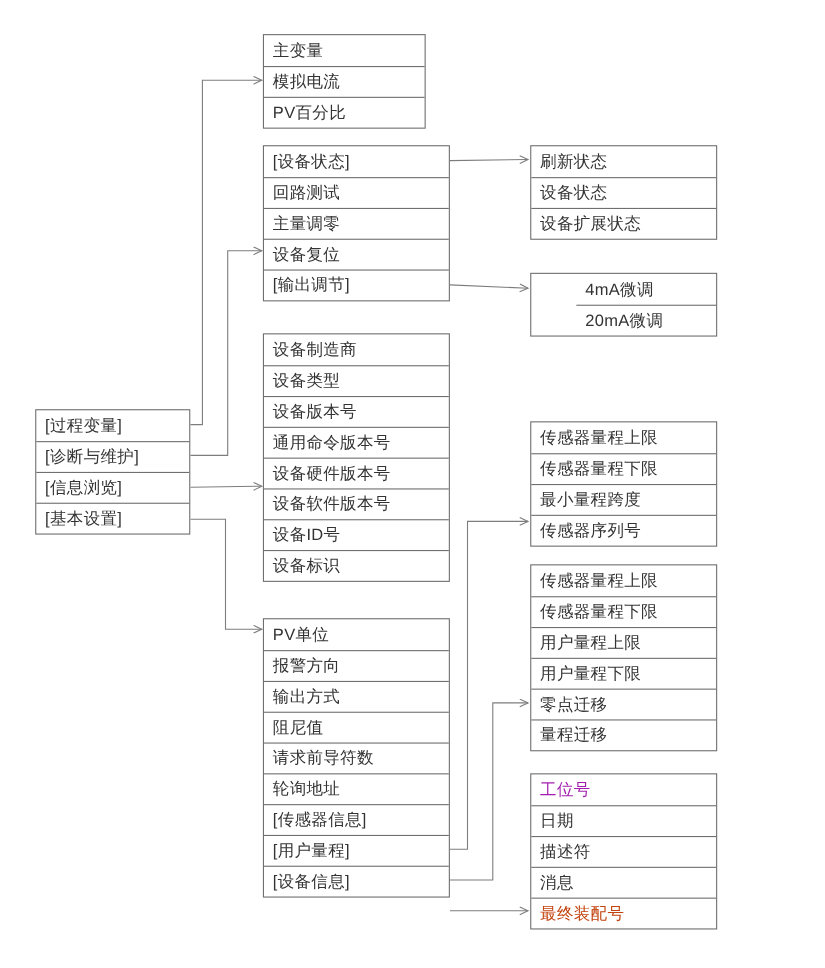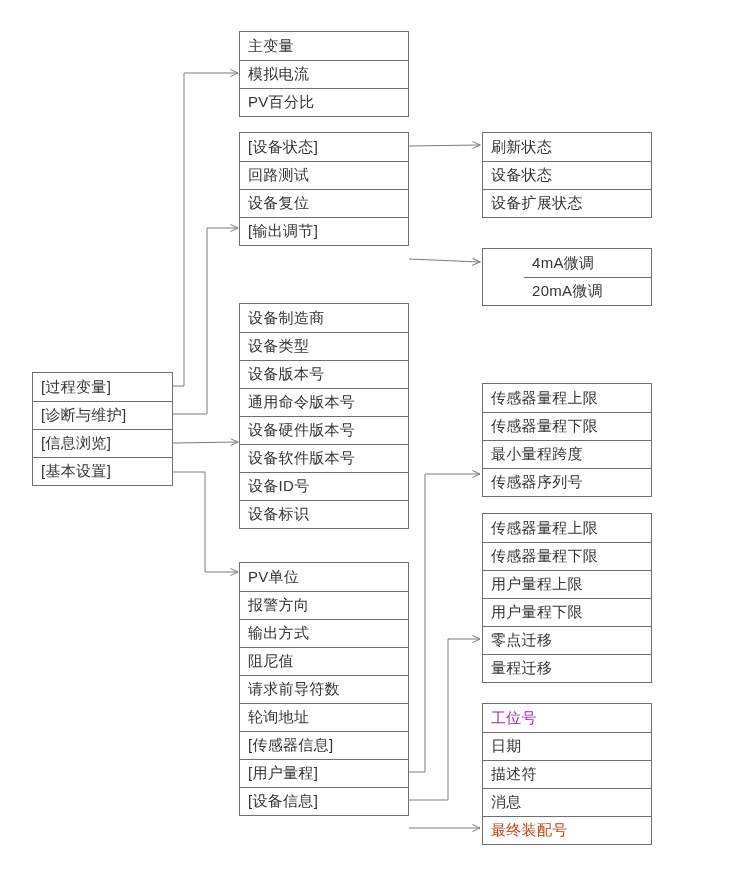--- a/index.html
+++ b/index.html
@@ -63,28 +63,29 @@
       <polyline points="409,772 425,772 425,474 480,474" fill="none" stroke="#7d7d7d" stroke-width="1" marker-end="url(#arrowhead)"></polyline>
       <polyline points="409,800 448,800 448,639 480,639" fill="none" stroke="#7d7d7d" stroke-width="1" marker-end="url(#arrowhead)"></polyline>
       <polyline points="409,828 480,828" fill="none" stroke="#7d7d7d" stroke-width="1" marker-end="url(#arrowhead)"></polyline>
     </svg>
 <div class="group" style="left: 32px; top: 372px; width: 141px; border-color: rgb(111, 111, 111);">
       <div class="row" style="height: 28px; border-color: rgb(111, 111, 111); color: rgb(51, 51, 51);">[过程变量]</div>
       <div class="row" style="height: 28px; border-color: rgb(111, 111, 111); color: rgb(51, 51, 51);">[诊断与维护]</div>
       <div class="row" style="height: 28px; border-color: rgb(111, 111, 111); color: rgb(51, 51, 51);">[信息浏览]</div>
       <div class="row" style="height: 28px; border-color: rgb(111, 111, 111); color: rgb(51, 51, 51);">[基本设置]</div>
     </div>
-    <div class="group" style="left: 239px; top: 31px; width: 170px; border-color: rgb(111, 111, 111);">
+    <div class="group" style="left: 239px; top: 31px; width: 148px; border-color: rgb(111, 111, 111);">
       <div class="row" style="height: 28px; border-color: rgb(111, 111, 111); color: rgb(51, 51, 51);">主变量</div>
       <div class="row" style="height: 28px; border-color: rgb(111, 111, 111); color: rgb(51, 51, 51);">模拟电流</div>
       <div class="row" style="height: 28px; border-color: rgb(111, 111, 111); color: rgb(51, 51, 51);">PV百分比</div>
     </div>
     <div class="group" style="left: 239px; top: 132px; width: 170px; border-color: rgb(111, 111, 111);">
       <div class="row" style="height: 28px; border-color: rgb(111, 111, 111); color: rgb(51, 51, 51);">[设备状态]</div>
       <div class="row" style="height: 28px; border-color: rgb(111, 111, 111); color: rgb(51, 51, 51);">回路测试</div>
+      <div class="row" style="height: 28px; border-color: rgb(111, 111, 111); color: rgb(51, 51, 51);">主量调零</div>
       <div class="row" style="height: 28px; border-color: rgb(111, 111, 111); color: rgb(51, 51, 51);">设备复位</div>
       <div class="row" style="height: 28px; border-color: rgb(111, 111, 111); color: rgb(51, 51, 51);">[输出调节]</div>
     </div>
     <div class="group" style="left: 239px; top: 303px; width: 170px; border-color: rgb(111, 111, 111);">
       <div class="row" style="height: 28px; border-color: rgb(111, 111, 111); color: rgb(51, 51, 51);">设备制造商</div>
       <div class="row" style="height: 28px; border-color: rgb(111, 111, 111); color: rgb(51, 51, 51);">设备类型</div>
       <div class="row" style="height: 28px; border-color: rgb(111, 111, 111); color: rgb(51, 51, 51);">设备版本号</div>
       <div class="row" style="height: 28px; border-color: rgb(111, 111, 111); color: rgb(51, 51, 51);">通用命令版本号</div>
       <div class="row" style="height: 28px; border-color: rgb(111, 111, 111); color: rgb(51, 51, 51);">设备硬件版本号</div>
       <div class="row" style="height: 28px; border-color: rgb(111, 111, 111); color: rgb(51, 51, 51);">设备软件版本号</div>

